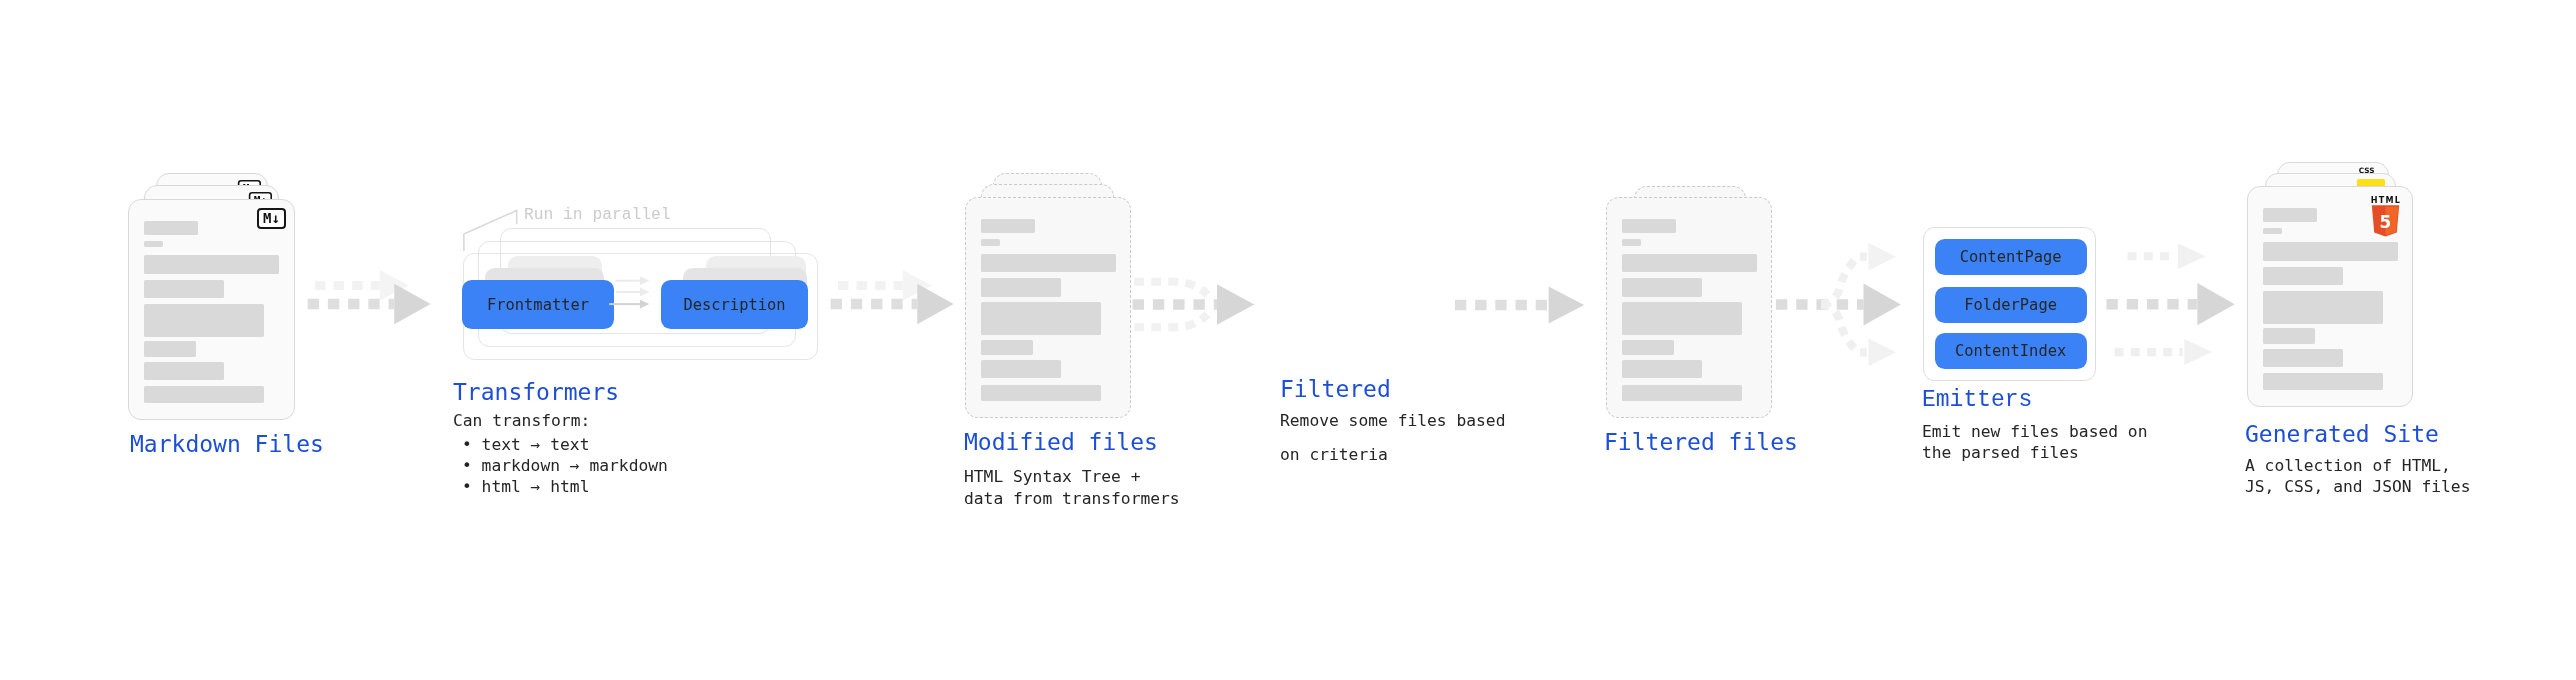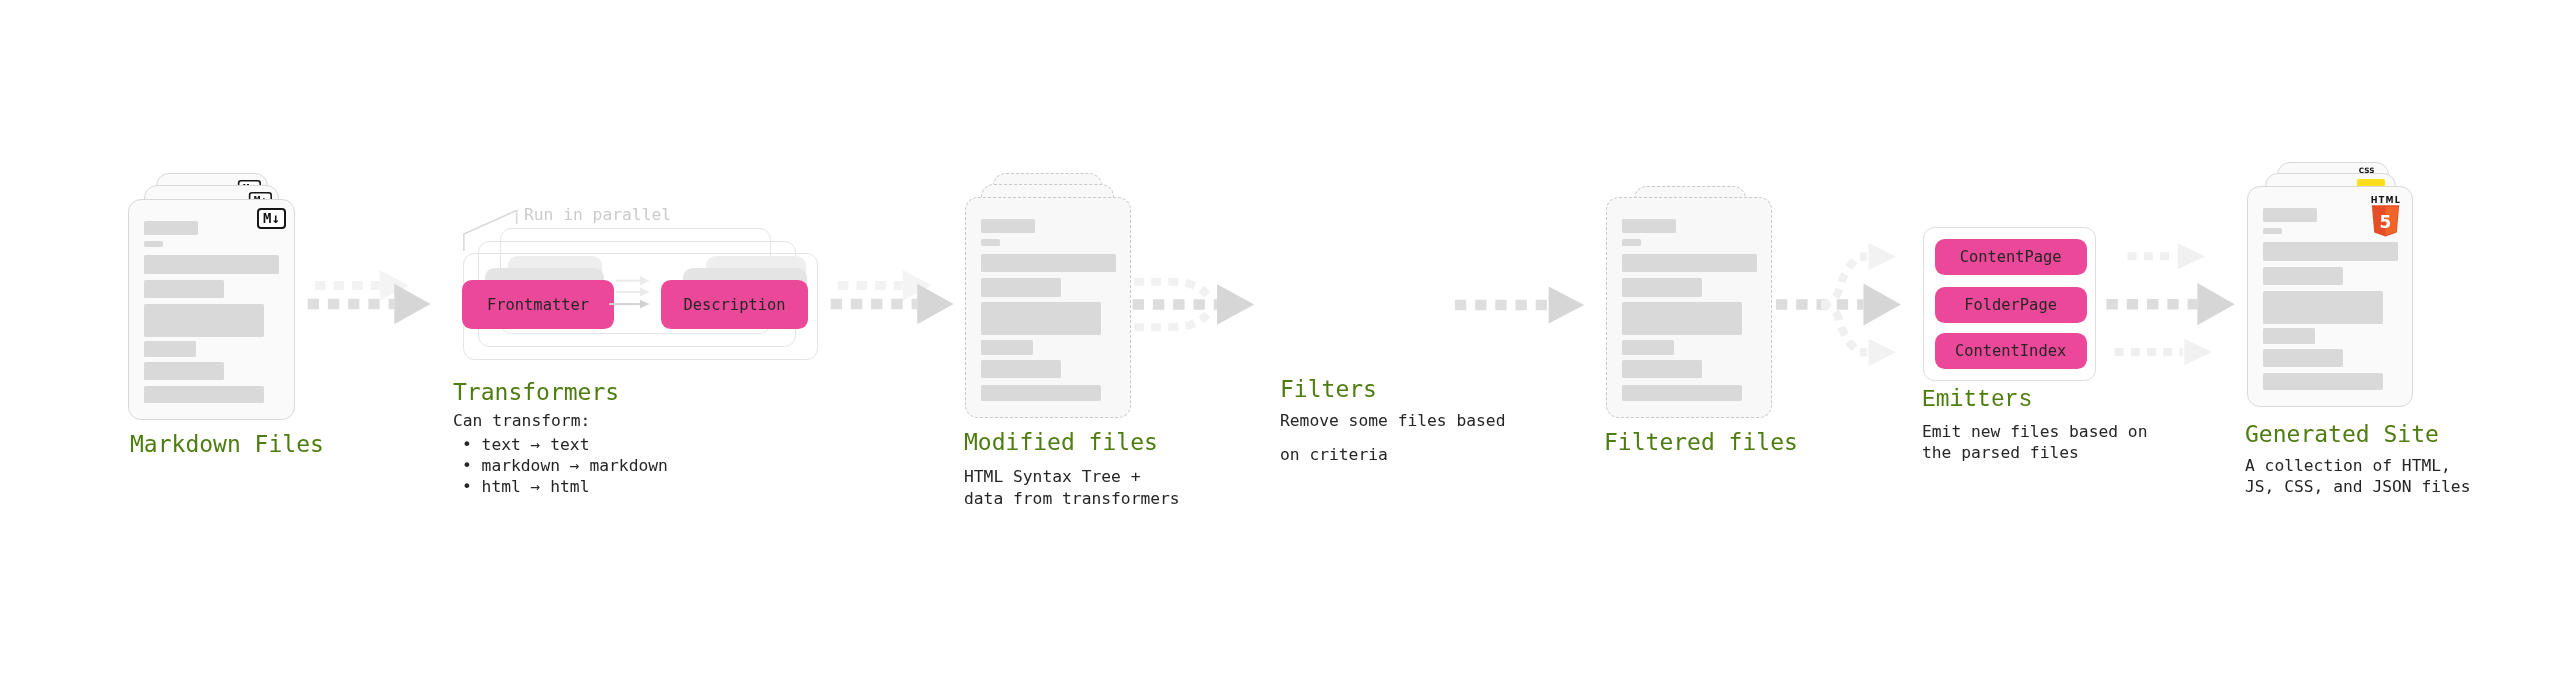--- a/index.html
+++ b/index.html
@@ -24,30 +24,30 @@
             padding:0 4.1px;line-height:17px;}
   .md-badge.small{transform:scale(.8);transform-origin:top right;top:5.7px;right:6.5px;}
   .css-badge{position:absolute;top:4.1px;right:9.8px;width:23px;text-align:center;}
   .css-badge .word{display:block;font:800 7.3px "DejaVu Sans",sans-serif;color:#111;line-height:8.1px;}
   .css-badge .bar-blue{height:4.9px;background:#2d62e8;border-radius:1.6px;margin-top:0.8px;}
   .js-badge{position:absolute;top:4.9px;right:9.8px;width:28px;height:14px;background:#ffdf1b;border-radius:1.6px;}
   .html5-logo{position:absolute;top:8.1px;right:9.8px;width:32.5px;text-align:center;}
   .html5-logo .word{font:800 8.1px "DejaVu Sans",sans-serif;letter-spacing:1.2px;color:#111;display:block;}
   
   .t-box{position:absolute;border:1.6px solid #e4e4e4;border-radius:11.4px;box-sizing:border-box;}
-  .pill{position:absolute;border-radius:9.8px;background:#ec4899;display:flex;align-items:center;
+  .pill{position:absolute;border-radius:9.8px;background:#3b82f6;display:flex;align-items:center;
         justify-content:center;font-size:15.4px;color:#262626;}
   .pill.ghost1{background:#e4e4e4;}
   .pill.ghost2{background:#eeeeee;}
   
   .panel{position:absolute;background:#ffffff;border:1.6px solid #dedede;border-radius:11.4px;box-sizing:border-box;}
   
-  .col-title{position:absolute;font-size:23px;color:#4d7c0f;white-space:pre;}
+  .col-title{position:absolute;font-size:23px;color:#1d4ed8;white-space:pre;}
   .col-desc{position:absolute;font-size:16.3px;line-height:21px;color:#252525;white-space:pre;}
-  .note{position:absolute;font-size:16.3px;color:#cbcbcb;white-space:pre;}
+  .note{position:absolute;font-size:16.3px;color:#cbcbcb;white-space:pre;font-family:Liberation Mono, monospace;}
   .arrow{position:absolute;}
 </style>
 </head>
 <body>
 
 <div class="canvas">
 
   <div style="position:absolute;left:128px;top:162px;width:167px;height:258px;">
     <div class="card" style="left:28.4px;top:11.4px;width:112px;height:203px;">
       <span class="md-badge small">M↓</span>
@@ -140,21 +140,21 @@
   <div class="col-desc" style="left:964px;top:466px;">HTML Syntax Tree +</div>
   <div class="col-desc" style="left:964px;top:488px;">data from transformers</div>
 
   <svg class="arrow" style="left:1131px;top:254px" width="146" height="101" viewBox="0 0 180 124">
     <path d="M4 34 H52 Q80 34 94 50" stroke="#f1f1f1" stroke-width="10" stroke-dasharray="12 9" fill="none"></path>
     <path d="M4 90 H52 Q80 90 94 74" stroke="#f1f1f1" stroke-width="10" stroke-dasharray="12 9" fill="none"></path>
     <line x1="2" y1="62" x2="106" y2="62" stroke="#dcdcdc" stroke-width="13" stroke-dasharray="14 11"></line>
     <polygon points="106,37 106,87 152,62" fill="#d6d6d6"></polygon>
   </svg>
 
-  <div class="col-title" style="left:1280px;top:376px;">Filters</div>
+  <div class="col-title" style="left:1280px;top:376px;">Filtered</div>
   <div class="col-desc" style="left:1280px;top:410px;">Remove some files based</div>
   <div class="col-desc" style="left:1280px;top:432px;margin-top:12px;">on criteria</div>
 
   <svg class="arrow" style="left:1453px;top:284px" width="142" height="42" viewBox="0 0 175 52">
     <line x1="2" y1="26" x2="118" y2="26" stroke="#dedede" stroke-width="13" stroke-dasharray="14 11"></line>
     <polygon points="118,3 118,49 162,26" fill="#d6d6d6"></polygon>
   </svg>
 
   <div style="position:absolute;left:1606px;top:186px;width:167px;height:235px;">
     <div class="card dashed" style="left:28px;top:0;width:112px;height:45px;"></div>

